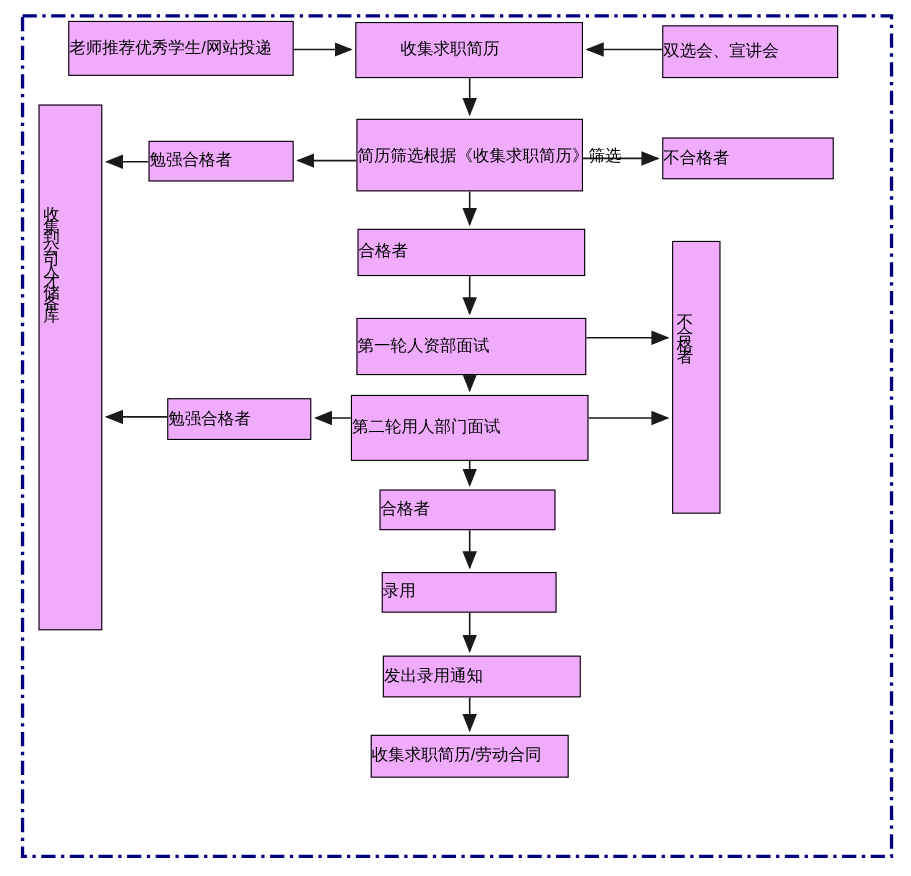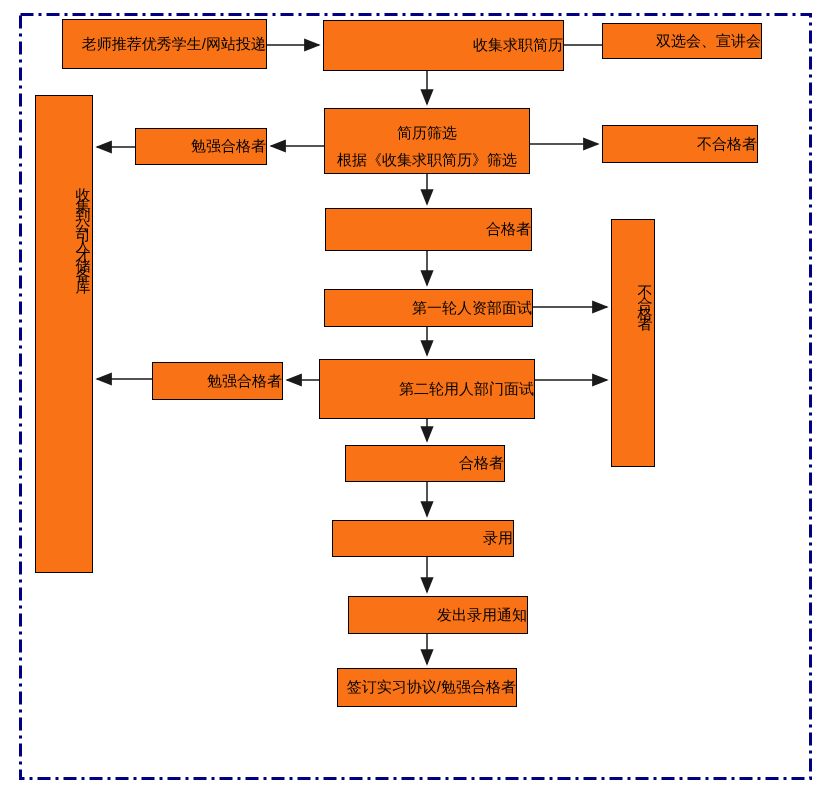--- a/index.html
+++ b/index.html
@@ -14,31 +14,31 @@
   }
   .layer {
     position: absolute;
     left: 0; top: 0;
     width: 828px; height: 796px;
   }
   .node {
     position: absolute;
     box-sizing: border-box;
     border: 1px solid #000000;
-    background: #f97316;
+    background: #f0abfc;
     display: flex;
     align-items: center;
-    justify-content: flex-end;
+    justify-content: flex-start;
     text-align: center;
     font-size: 15px;
     line-height: 1.25;
     white-space: nowrap;
   }
   .node.two-line {
-    flex-direction: column;
+    flex-direction: row;
     line-height: 27px;
   }
   .vbox {
     align-items: flex-start;
   }
   .vbox .vtext {
     writing-mode: vertical-lr;
     text-orientation: upright;
     letter-spacing: 10px;
     white-space: normal;
@@ -78,25 +78,25 @@
       <line x1="427" y1="482" x2="427" y2="516" marker-end="url(#ah)"></line>
       <line x1="427" y1="557" x2="427" y2="592" marker-end="url(#ah)"></line>
       <line x1="427" y1="634" x2="427" y2="664" marker-end="url(#ah)"></line>
     </g>
   </svg>
 
   <div class="node" style="left:62px;  top:19px;  width:205px; height:50px;">
     <span>老师推荐优秀学生/网站投递</span>
   </div>
 
-  <div class="node" style="left:323px; top:20px;  width:241px; height:51px;">
+  <div class="node" style="left:323px; top:20px;  width:207px; height:51px;padding-left:40px;">
     <span>收集求职简历</span>
   </div>
 
-  <div class="node" style="left:602px; top:23px;  width:160px; height:36px;">
+  <div class="node" style="left:602px; top:23px;  width:160px; height:48px;">
     <span>双选会、宣讲会</span>
   </div>
 
   <div class="node two-line" style="left:324px; top:108px; width:206px; height:66px;">
     <span>简历筛选</span>
     <span>根据《收集求职简历》筛选</span>
   </div>
 
   <div class="node" style="left:135px; top:128px; width:132px; height:37px;">
     <span>勉强合格者</span>
@@ -107,45 +107,45 @@
   </div>
 
   <div class="node vbox pool" style="left:35px; top:95px; width:58px; height:478px;">
     <span class="vtext">收集到公司人才储备库</span>
   </div>
 
   <div class="node" style="left:325px; top:208px; width:207px; height:43px;">
     <span>合格者</span>
   </div>
 
-  <div class="node" style="left:324px; top:289px; width:209px; height:38px;">
+  <div class="node" style="left:324px; top:289px; width:209px; height:52px;">
     <span>第一轮人资部面试</span>
   </div>
 
   <div class="node" style="left:319px; top:359px; width:216px; height:60px;">
     <span>第二轮用人部门面试</span>
   </div>
 
   <div class="node" style="left:152px; top:362px; width:131px; height:38px;">
     <span>勉强合格者</span>
   </div>
 
   <div class="node vbox fail" style="left:611px; top:219px; width:44px; height:248px;">
     <span class="vtext">不合格者</span>
   </div>
 
   <div class="node" style="left:345px; top:445px; width:160px; height:37px;">
     <span>合格者</span>
   </div>
 
-  <div class="node" style="left:332px; top:520px; width:182px; height:37px;">
+  <div class="node" style="left:347px; top:520px; width:159px; height:37px;">
     <span>录用</span>
   </div>
 
   <div class="node" style="left:348px; top:596px; width:180px; height:38px;">
     <span>发出录用通知</span>
   </div>
 
   <div class="node" style="left:337px; top:668px; width:180px; height:39px;">
-    <span>签订实习协议/勉强合格者</span>
+    <span>收集求职简历/劳动合同</span>
   </div>
 
 </div>
 
 </body></html>

